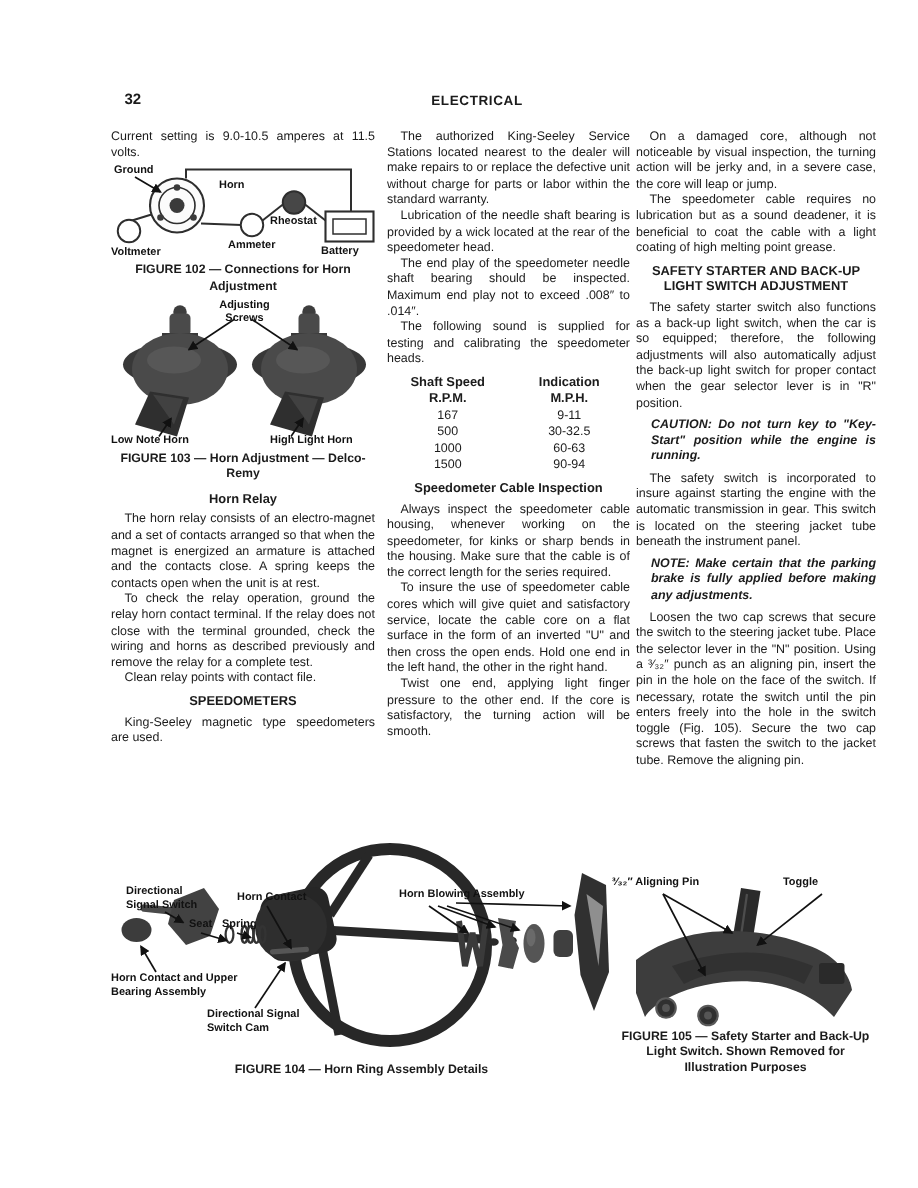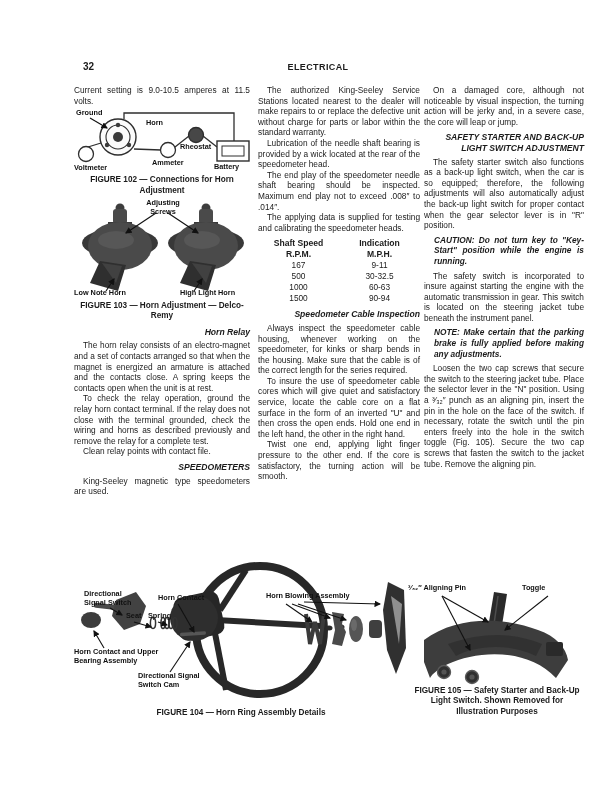--- a/index.html
+++ b/index.html
@@ -7,21 +7,21 @@
         font-family:"Liberation Sans",sans-serif;color:#1b1b1b;margin-left:12px;}
   .pagenum{position:absolute;left:71px;top:61px;font-size:10px;font-weight:bold;}
   .runhead{position:absolute;left:0;right:0;top:62px;text-align:center;font-size:9px;
            font-weight:bold;letter-spacing:.4px;}
   .col{position:absolute;top:85px;font-size:8.3px;line-height:10.6px;text-align:justify;}
   #col-left{left:62px;width:176px;}
   #col-mid{left:246px;width:162px;}
   #col-right{left:412px;width:160px;}
   p{margin:0;text-indent:9px;}
   p.noindent{text-indent:0;}
-  .subhead{font-weight:bold;font-size:8.6px;margin:5px 0 3px;text-align:right;font-style:italic;}
+  .subhead{font-weight:bold;font-size:8.6px;margin:5px 0 3px;text-align:center;}
   .figcaption{font-weight:bold;text-align:center;font-size:8.2px;line-height:10.4px;
               margin:2px 0 3px;text-indent:0;}
   .figure{position:relative;margin:3px 0 2px;}
   .figure svg{position:absolute;left:0;top:0;}
   .figlabel{position:absolute;font-weight:bold;font-size:7.3px;line-height:8.6px;
             color:#111;text-align:left;text-indent:0;z-index:2;}
   .figlabel.center{text-align:center;}
   .spec-table{margin:5px 0 3px;}
   .spec-row{display:grid;grid-template-columns:1fr 1fr;text-align:center;line-height:11px;}
   .spec-head{font-weight:bold;font-size:8.6px;}
@@ -122,21 +122,21 @@
     <p>Clean relay points with contact file.</p>
 
     <div class="subhead">SPEEDOMETERS</div>
     <p>King-Seeley magnetic type speedometers are used.</p>
   </div>
 
   <div class="col" id="col-mid">
     <p>The authorized King-Seeley Service Stations located nearest to the dealer will make repairs to or replace the defective unit without charge for parts or labor within the standard warranty.</p>
     <p>Lubrication of the needle shaft bearing is provided by a wick located at the rear of the speedometer head.</p>
     <p>The end play of the speedometer needle shaft bearing should be inspected. Maximum end play not to exceed .008″ to .014″.</p>
-    <p>The applying data is supplied for testing and calibrating the speedometer heads.</p>
+    <p>The following sound is supplied for testing and calibrating the speedometer heads.</p>
 
     <div class="spec-table">
       <div class="spec-row spec-head">
         <span>Shaft Speed</span>
         <span>Indication</span>
       </div>
       <div class="spec-row spec-head">
         <span>R.P.M.</span>
         <span>M.P.H.</span>
       </div>
@@ -159,20 +159,21 @@
     </div>
 
     <div class="subhead">Speedometer Cable Inspection</div>
     <p>Always inspect the speedometer cable housing, whenever working on the speedometer, for kinks or sharp bends in the housing. Make sure that the cable is of the correct length for the series required.</p>
     <p>To insure the use of speedometer cable cores which will give quiet and satisfactory service, locate the cable core on a flat surface in the form of an inverted "U" and then cross the open ends. Hold one end in the left hand, the other in the right hand.</p>
     <p>Twist one end, applying light finger pressure to the other end. If the core is satisfactory, the turning action will be smooth.</p>
   </div>
 
   <div class="col" id="col-right">
     <p>On a damaged core, although not noticeable by visual inspection, the turning action will be jerky and, in a severe case, the core will leap or jump.</p>
+    <p>The speedometer cable requires no lubrication but as a sound deadener, it is beneficial to coat the cable with a light coating of high melting point grease.</p>
     <div class="subhead">SAFETY STARTER AND BACK-UP LIGHT SWITCH ADJUSTMENT</div>
     <p>The safety starter switch also functions as a back-up light switch, when the car is so equipped; therefore, the following adjustments will also automatically adjust the back-up light switch for proper contact when the gear selector lever is in "R" position.</p>
     <p class="itblock">CAUTION: Do not turn key to "Key-Start" position while the engine is running.</p>
     <p>The safety switch is incorporated to insure against starting the engine with the automatic transmission in gear. This switch is located on the steering jacket tube beneath the instrument panel.</p>
     <p class="itblock">NOTE: Make certain that the parking brake is fully applied before making any adjustments.</p>
     <p>Loosen the two cap screws that secure the switch to the steering jacket tube. Place the selector lever in the "N" position. Using a ³⁄₃₂″ punch as an aligning pin, insert the pin in the hole on the face of the switch. If necessary, rotate the switch until the pin enters freely into the hole in the switch toggle (Fig. 105). Secure the two cap screws that fasten the switch to the jacket tube. Remove the aligning pin.</p>
   </div>
 
   <div class="absfig" style="left:62px;top:552px;width:334px;height:152px;">
     <svg width="334" height="152" viewBox="0 0 334 152" style="position:absolute;left:0;top:0;">

